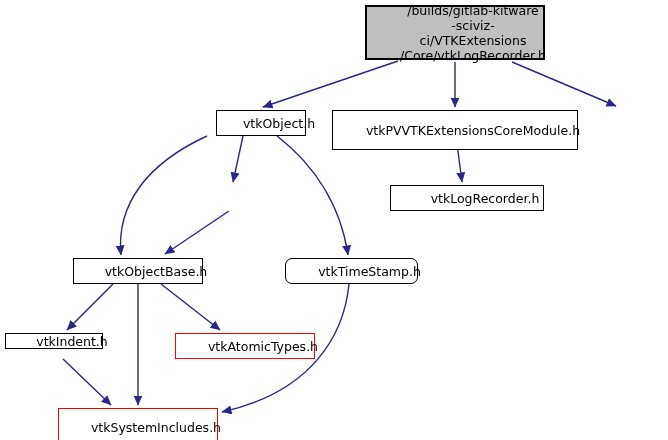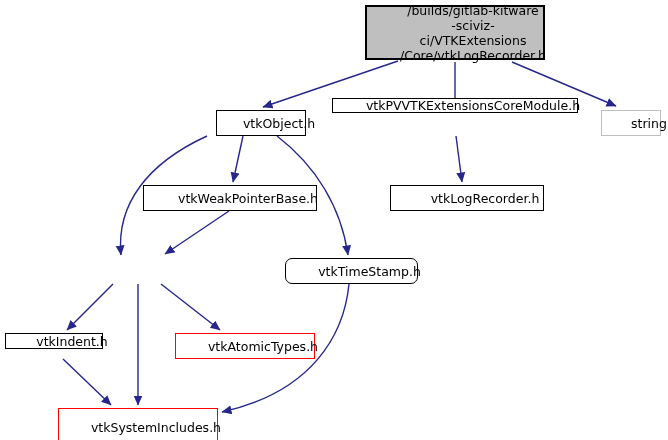--- a/index.html
+++ b/index.html
@@ -42,21 +42,21 @@
     border: 2px solid #000000;
     white-space: pre-line;
     cursor: default;
     font-size: 12.5px;
   }
   .node.truncated { border: 1.5px solid #ff0000; }
   .node.external  { border: 1px solid #bebebe; cursor: default; }
 
   #n-root      { left: 365px; top:   5px; width: 180px; height: 55px; }
   #n-vtkobject { left: 216px; top: 110px; width:  90px; height: 26px; }
-  #n-pvvtk     { left: 332px; top: 98px; width: 246px; height: 15px; }
+  #n-pvvtk     { left: 332px; top: 110px; width: 246px; height: 40px; }
   #n-string    { left: 601px; top: 110px; width:  60px; height: 26px; }
   #n-weakptr   { left: 143px; top: 185px; width: 174px; height: 26px; }
   #n-abins     { left: 390px; top: 185px; width: 154px; height: 26px; }
   #n-objbase   { left:  73px; top: 258px; width: 130px; height: 26px; }
   #n-timestamp { left: 285px; top: 258px; width: 133px; height: 26px; border-radius: 7px; }
   #n-indent    { left:   5px; top: 333px; width:  98px; height: 16px; }
   #n-atomic    { left: 175px; top: 333px; width: 140px; height: 26px; }
   #n-sysinc    { left:  58px; top: 408px; width: 160px; height: 38px; }
 
   .edge {
@@ -92,26 +92,25 @@
   </svg>
 
   <div id="n-root" class="node root">/builds/gitlab-kitware
 -sciviz-ci/VTKExtensions
 /Core/vtkLogRecorder.h</div>
 
   <div id="n-vtkobject" class="node">vtkObject.h</div>
 
   <div id="n-pvvtk" class="node">vtkPVVTKExtensionsCoreModule.h</div>
 
-  <div id="n-string" class="node external">string</div>
 
-  <div id="n-weakptr" class="node">vtkWeakPointerBase.h</div>
 
   <div id="n-abins" class="node">vtkLogRecorder.h</div>
 
+  <div id="n-objbase" class="node">vtkObjectBase.h</div>
 
   <div id="n-timestamp" class="node">vtkTimeStamp.h</div>
 
   <div id="n-indent" class="node">vtkIndent.h</div>
 
   <div id="n-atomic" class="node truncated">vtkAtomicTypes.h</div>
 
   <div id="n-sysinc" class="node truncated">vtkSystemIncludes.h</div>
 
 </div>

